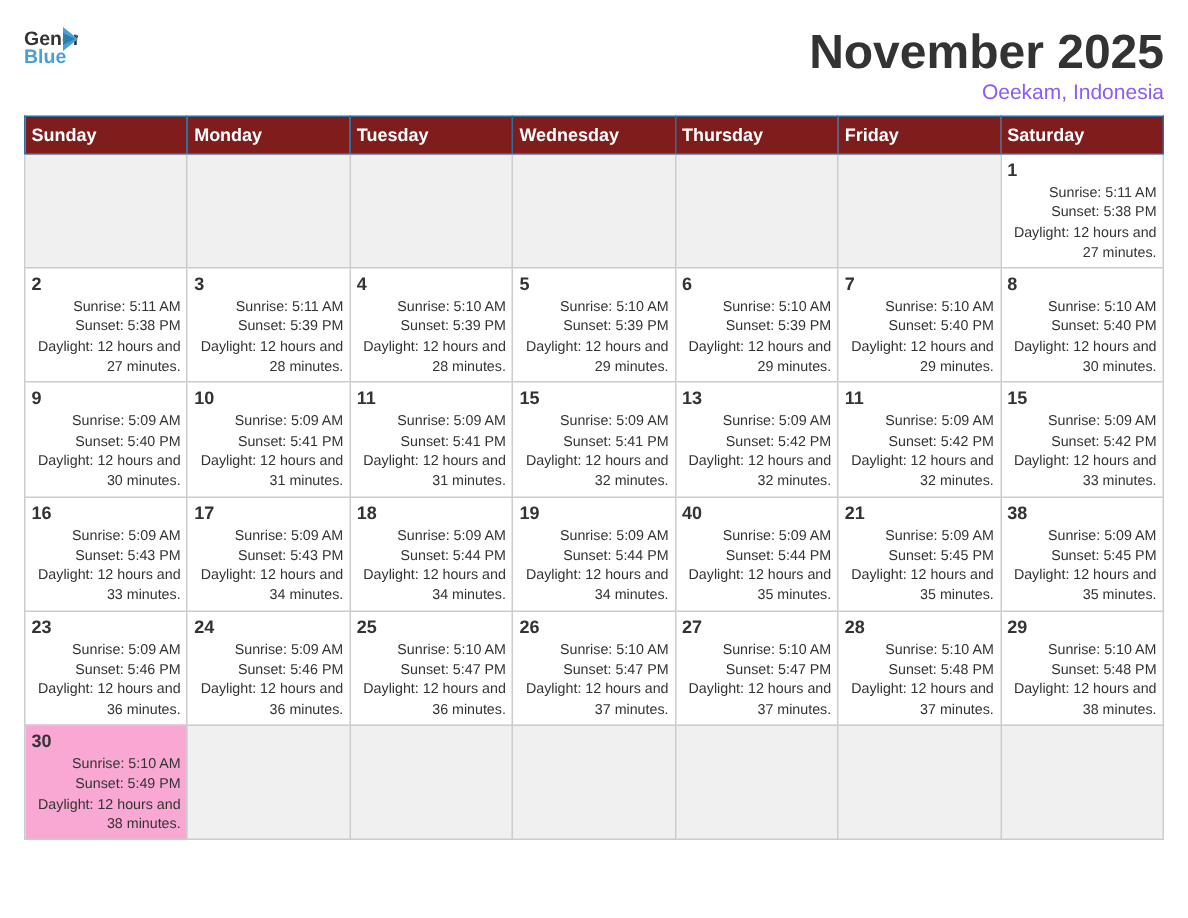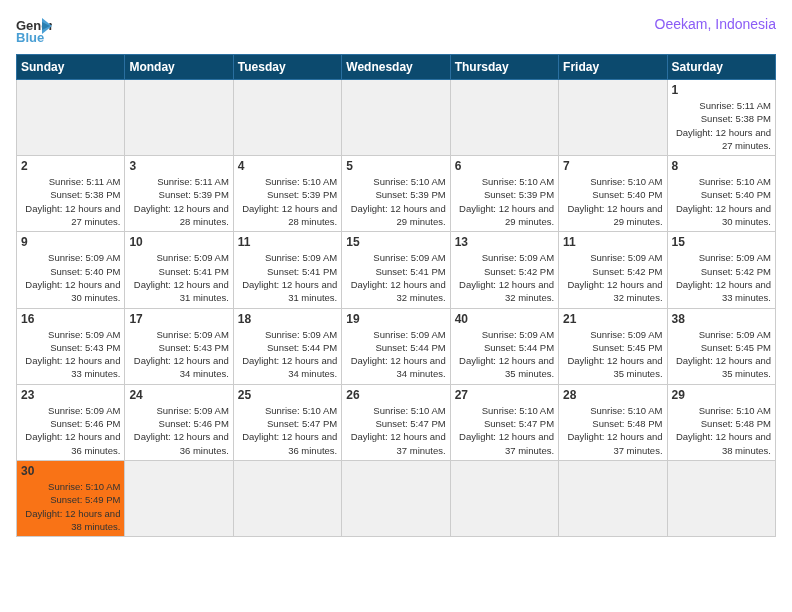--- a/index.html
+++ b/index.html
@@ -36,21 +36,21 @@
     .location {
       font-size: 14px;
       color: #8b5cf6;
     }
     .calendar {
       width: 100%;
       border-collapse: collapse;
       border: 1px solid #ccc;
     }
     .calendar th {
-      background: #0c4a6e;
+      background: #7f1d1d;
       color: #fff;
       font-size: 12px;
       font-weight: bold;
       padding: 5px 4px;
       text-align: left;
       border: 1px solid #2a6fa0;
     }
     .calendar td {
       vertical-align: top;
       border: 1px solid #ccc;
@@ -70,36 +70,37 @@
       display: block;
       margin-bottom: 2px;
     }
     .day-info {
       font-size: 9.5px;
       line-height: 1.4;
       color: #333;
       text-align: right;
     }
     .last-row td {
-      background: #f97316;
+      background: #f9a8d4;
     }
   </style>
 </head>
 <body>
 
 <div class="header">
   <div class="logo">
     <svg class="logo-icon" viewBox="0 0 36 30">
       <text x="0" y="14" font-size="13" font-weight="bold" fill="#333" font-family="Arial">General</text>
       <text x="0" y="26" font-size="13" font-weight="bold" fill="#4a9fd4" font-family="Arial">Blue</text>
       <polygon points="26,2 36,10 26,18" fill="#4a9fd4"></polygon>
       <polygon points="26,6 34,10 26,14" fill="#2a7fb0"></polygon>
     </svg>
   </div>
   <div class="title-block">
+    <div class="month-title">November 2025</div>
     <div class="location">Oeekam, Indonesia</div>
   </div>
 </div>
 
 <table class="calendar">
   <thead>
     <tr>
       <th>Sunday</th>
       <th>Monday</th>
       <th>Tuesday</th>

